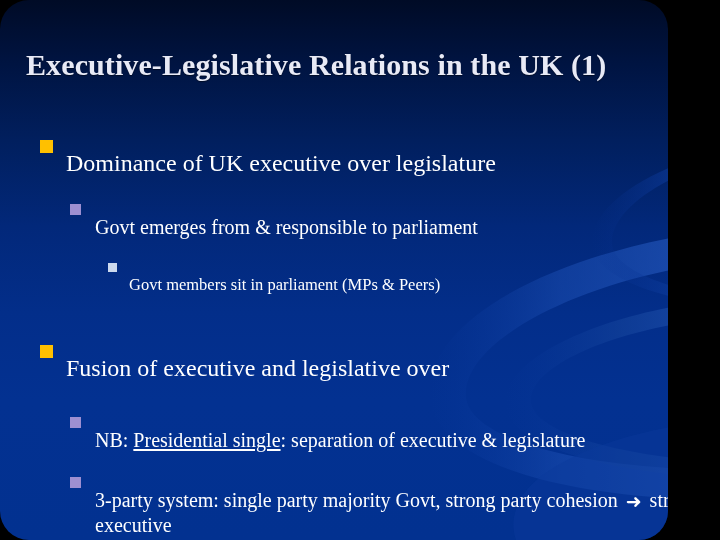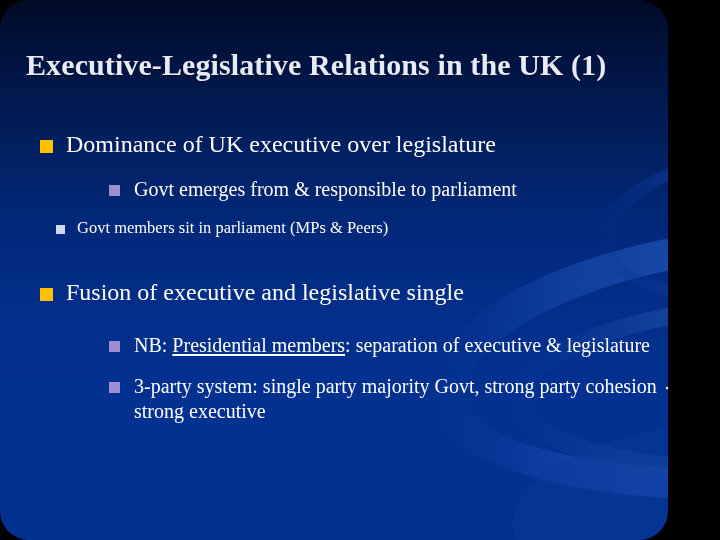--- a/index.html
+++ b/index.html
@@ -68,51 +68,52 @@
   .marker {
     flex: 0 0 auto;
     display: inline-block;
   }
   .marker-box {
     display: block;
   }
 
   .btext {
     flex: 1 1 auto;
+    margin-top: 19px;
   }
 
   
   .lvl1 {
     padding-left: 40px;
     margin-bottom: 6px;
     font-size: 24px;
     line-height: 1.22;
   }
   .lvl1 .marker { width: 26px; padding-top: 10px; }
   .lvl1 .marker-box {
     width: 13px; height: 13px;
     background: #ffc000;
   }
 
   
   .lvl2 {
-    padding-left: 109px;
+    padding-left: 70px;
     margin-bottom: 4px;
     font-size: 20px;
     line-height: 1.25;
   }
   .lvl2 .marker { width: 25px; padding-top: 8px; }
   .lvl2 .marker-box {
     width: 11px; height: 11px;
     background: #9d8fd1;
   }
 
   
   .lvl3 {
-    padding-left: 56px;
+    padding-left: 108px;
     margin-bottom: 5px;
     font-size: 16.5px;
     line-height: 1.25;
     font-family: Liberation Serif, serif;
   }
   .lvl3 .marker { width: 21px; padding-top: 7px; }
   .lvl3 .marker-box {
     width: 9px; height: 9px;
     background: #ccd9ee;
   }
@@ -202,30 +203,30 @@
 
     <div class="spacer-sm"></div>
 
 
     <div class="spacer-lg"></div>
 
     <div class="bullet-row lvl1">
       <span class="marker">
         <span class="marker-box"></span>
       </span>
-      <span class="btext">Fusion of executive and legislative single</span>
+      <span class="btext">Fusion of executive and legislative over</span>
     </div>
 
     <div class="spacer-md"></div>
 
     <div class="bullet-row lvl2">
       <span class="marker">
         <span class="marker-box"></span>
       </span>
-      <span class="btext"><span>NB: </span><span class="underline">Presidential members</span><span>: separation of executive &amp; legislature</span></span>
+      <span class="btext"><span>NB: </span><span class="underline">Presidential single</span><span>: separation of executive &amp; legislature</span></span>
     </div>
 
     <div class="spacer-sm"></div>
 
     <div class="bullet-row lvl2">
       <span class="marker">
         <span class="marker-box"></span>
       </span>
       <span class="btext"><span>3-party system: single party majority Govt, strong party cohesion </span><span class="arrow-glyph">➜</span><span> strong executive</span></span>
     </div>

